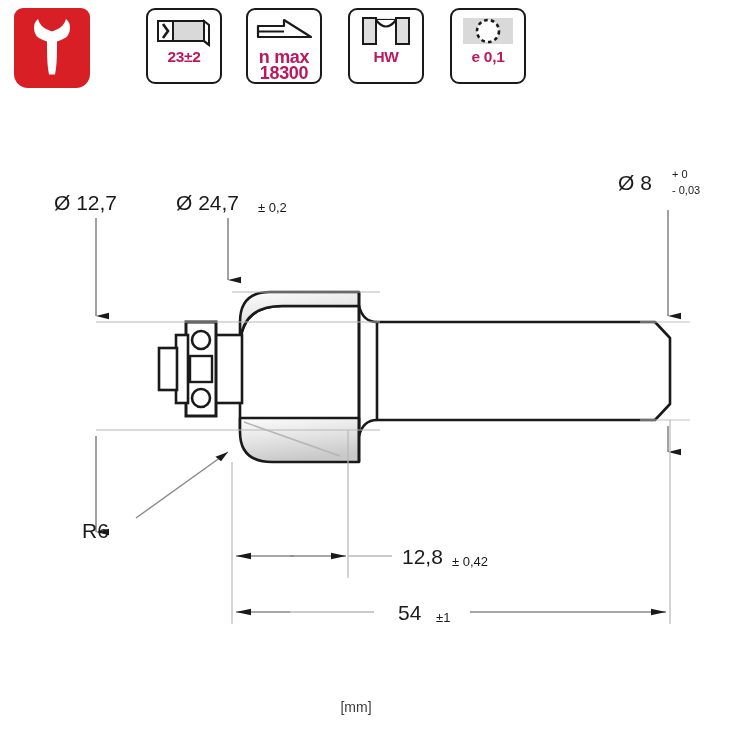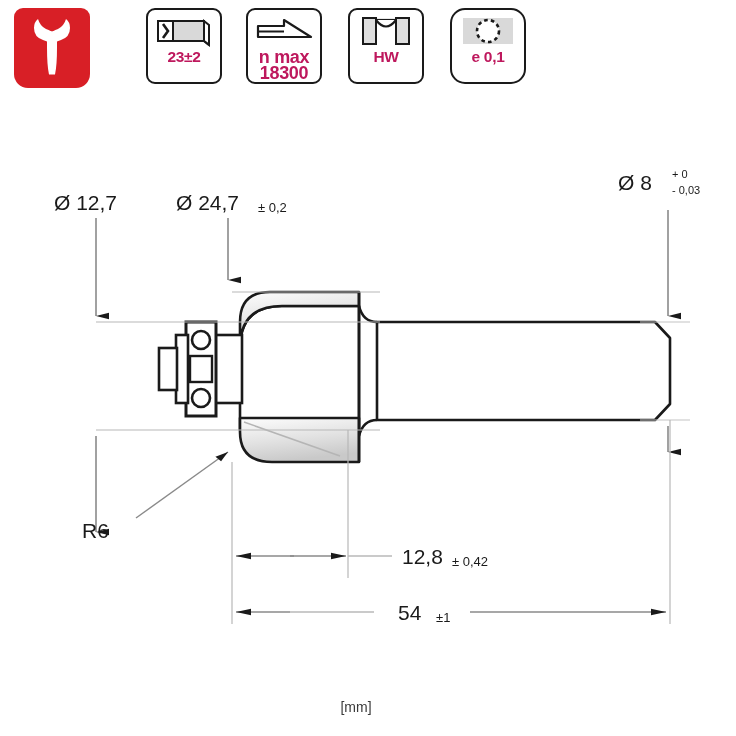--- a/index.html
+++ b/index.html
@@ -64,21 +64,21 @@
     letter-spacing: -0.3px;
     line-height: 15px;
     text-align: center;
     color: #be185d;
   }
   .badge-label.two-line { font-size: 18px; line-height: 15px; margin-top: 1px; }
 
   #badge-cutdepth { left: 146px; }
   #badge-speed    { left: 246px; }
   #badge-material { left: 348px; }
-  #badge-runout   { left: 450px; border-radius: 15px; }
+  #badge-runout   { left: 450px; }
 
   
   #drawing {
     position: absolute;
     left: 0;
     top: 100px;
     width: 736px;
     height: 636px;
   }
   #drawing svg { display: block; }

